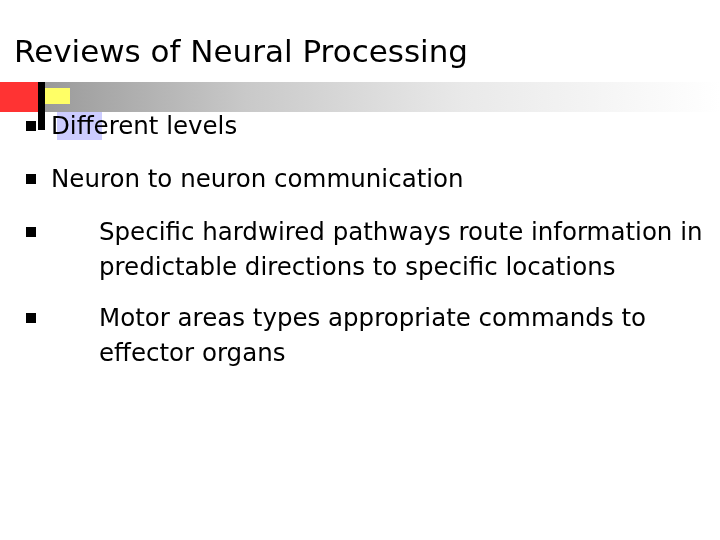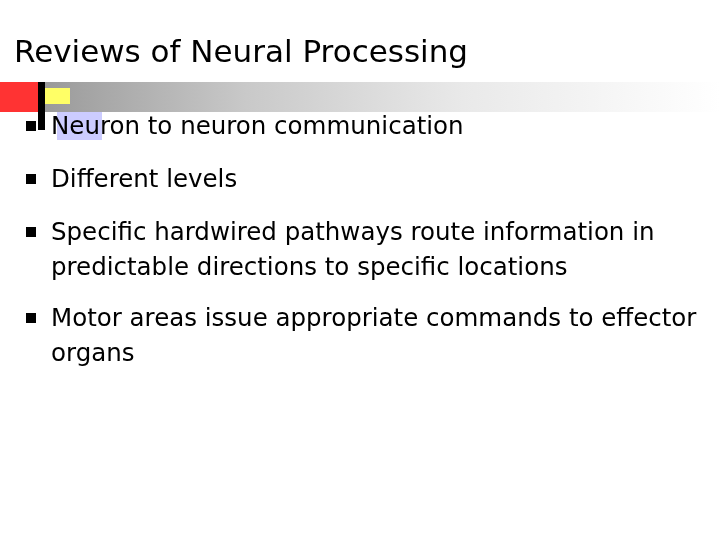--- a/index.html
+++ b/index.html
@@ -95,52 +95,52 @@
     background: #000000;
     margin-top: 13px;
     margin-right: 15px;
   }
   .bullet-text {
     flex: 1 1 auto;
     font-size: 24.5px;
     line-height: 35px;
     color: #000000;
   }
-  .bullet-row.tight { margin-bottom: 16px; }
+  .bullet-row.tight { margin-bottom: 16px; gap: 48px; }
 </style>
 </head>
 <body>
 
 <div class="slide">
 
   <div class="deco-gradient"></div>
   <div class="deco-red"></div>
   <div class="deco-yellow"></div>
   <div class="deco-black-v"></div>
   <div class="deco-lavender"></div>
 
   <div class="title">Reviews of Neural Processing</div>
 
   <div class="bullets">
 
     <div class="bullet-row">
       <span class="bullet-marker"></span>
-      <span class="bullet-text">Neuron to neuron communication</span>
+      <span class="bullet-text">Different levels</span>
     </div>
 
     <div class="bullet-row">
       <span class="bullet-marker"></span>
-      <span class="bullet-text">Different levels</span>
+      <span class="bullet-text">Neuron to neuron communication</span>
     </div>
 
     <div class="bullet-row tight">
       <span class="bullet-marker"></span>
       <span class="bullet-text">Specific hardwired pathways route information in predictable directions to specific locations</span>
     </div>
 
 
     <div class="bullet-row tight">
       <span class="bullet-marker"></span>
-      <span class="bullet-text">Motor areas issue appropriate commands to effector organs</span>
+      <span class="bullet-text">Motor areas types appropriate commands to effector organs</span>
     </div>
 
   </div>
 </div>
 
 </body></html>

